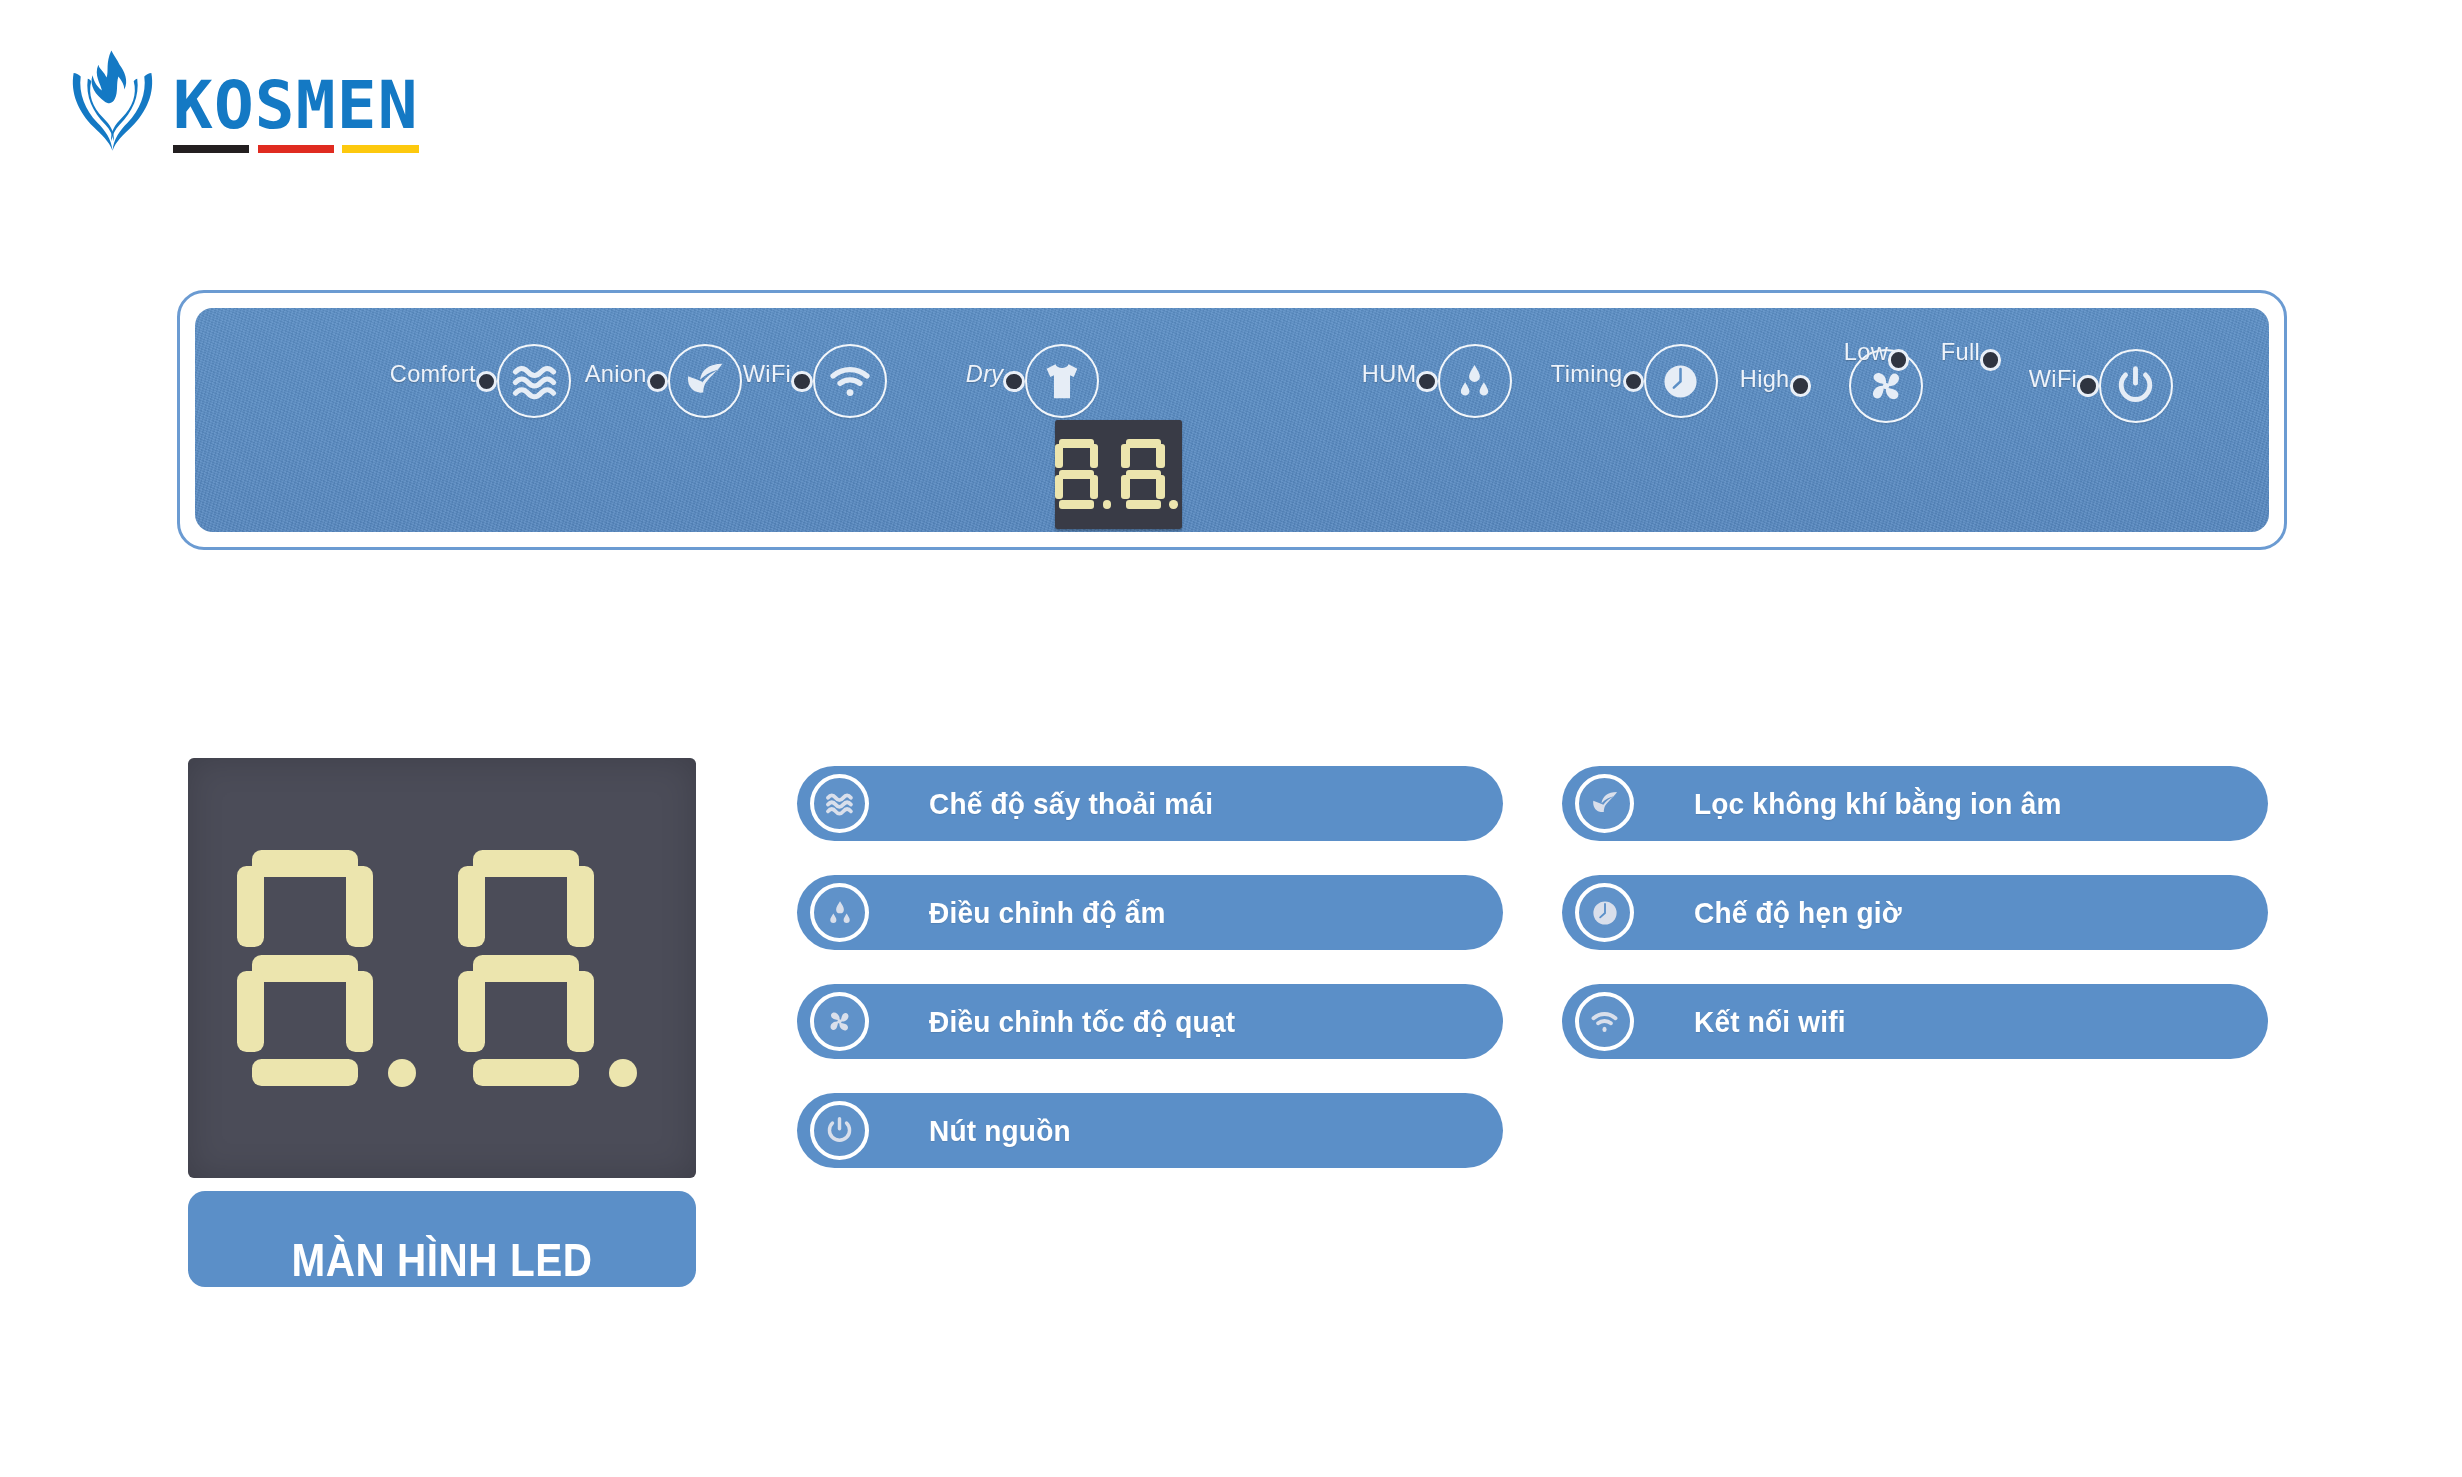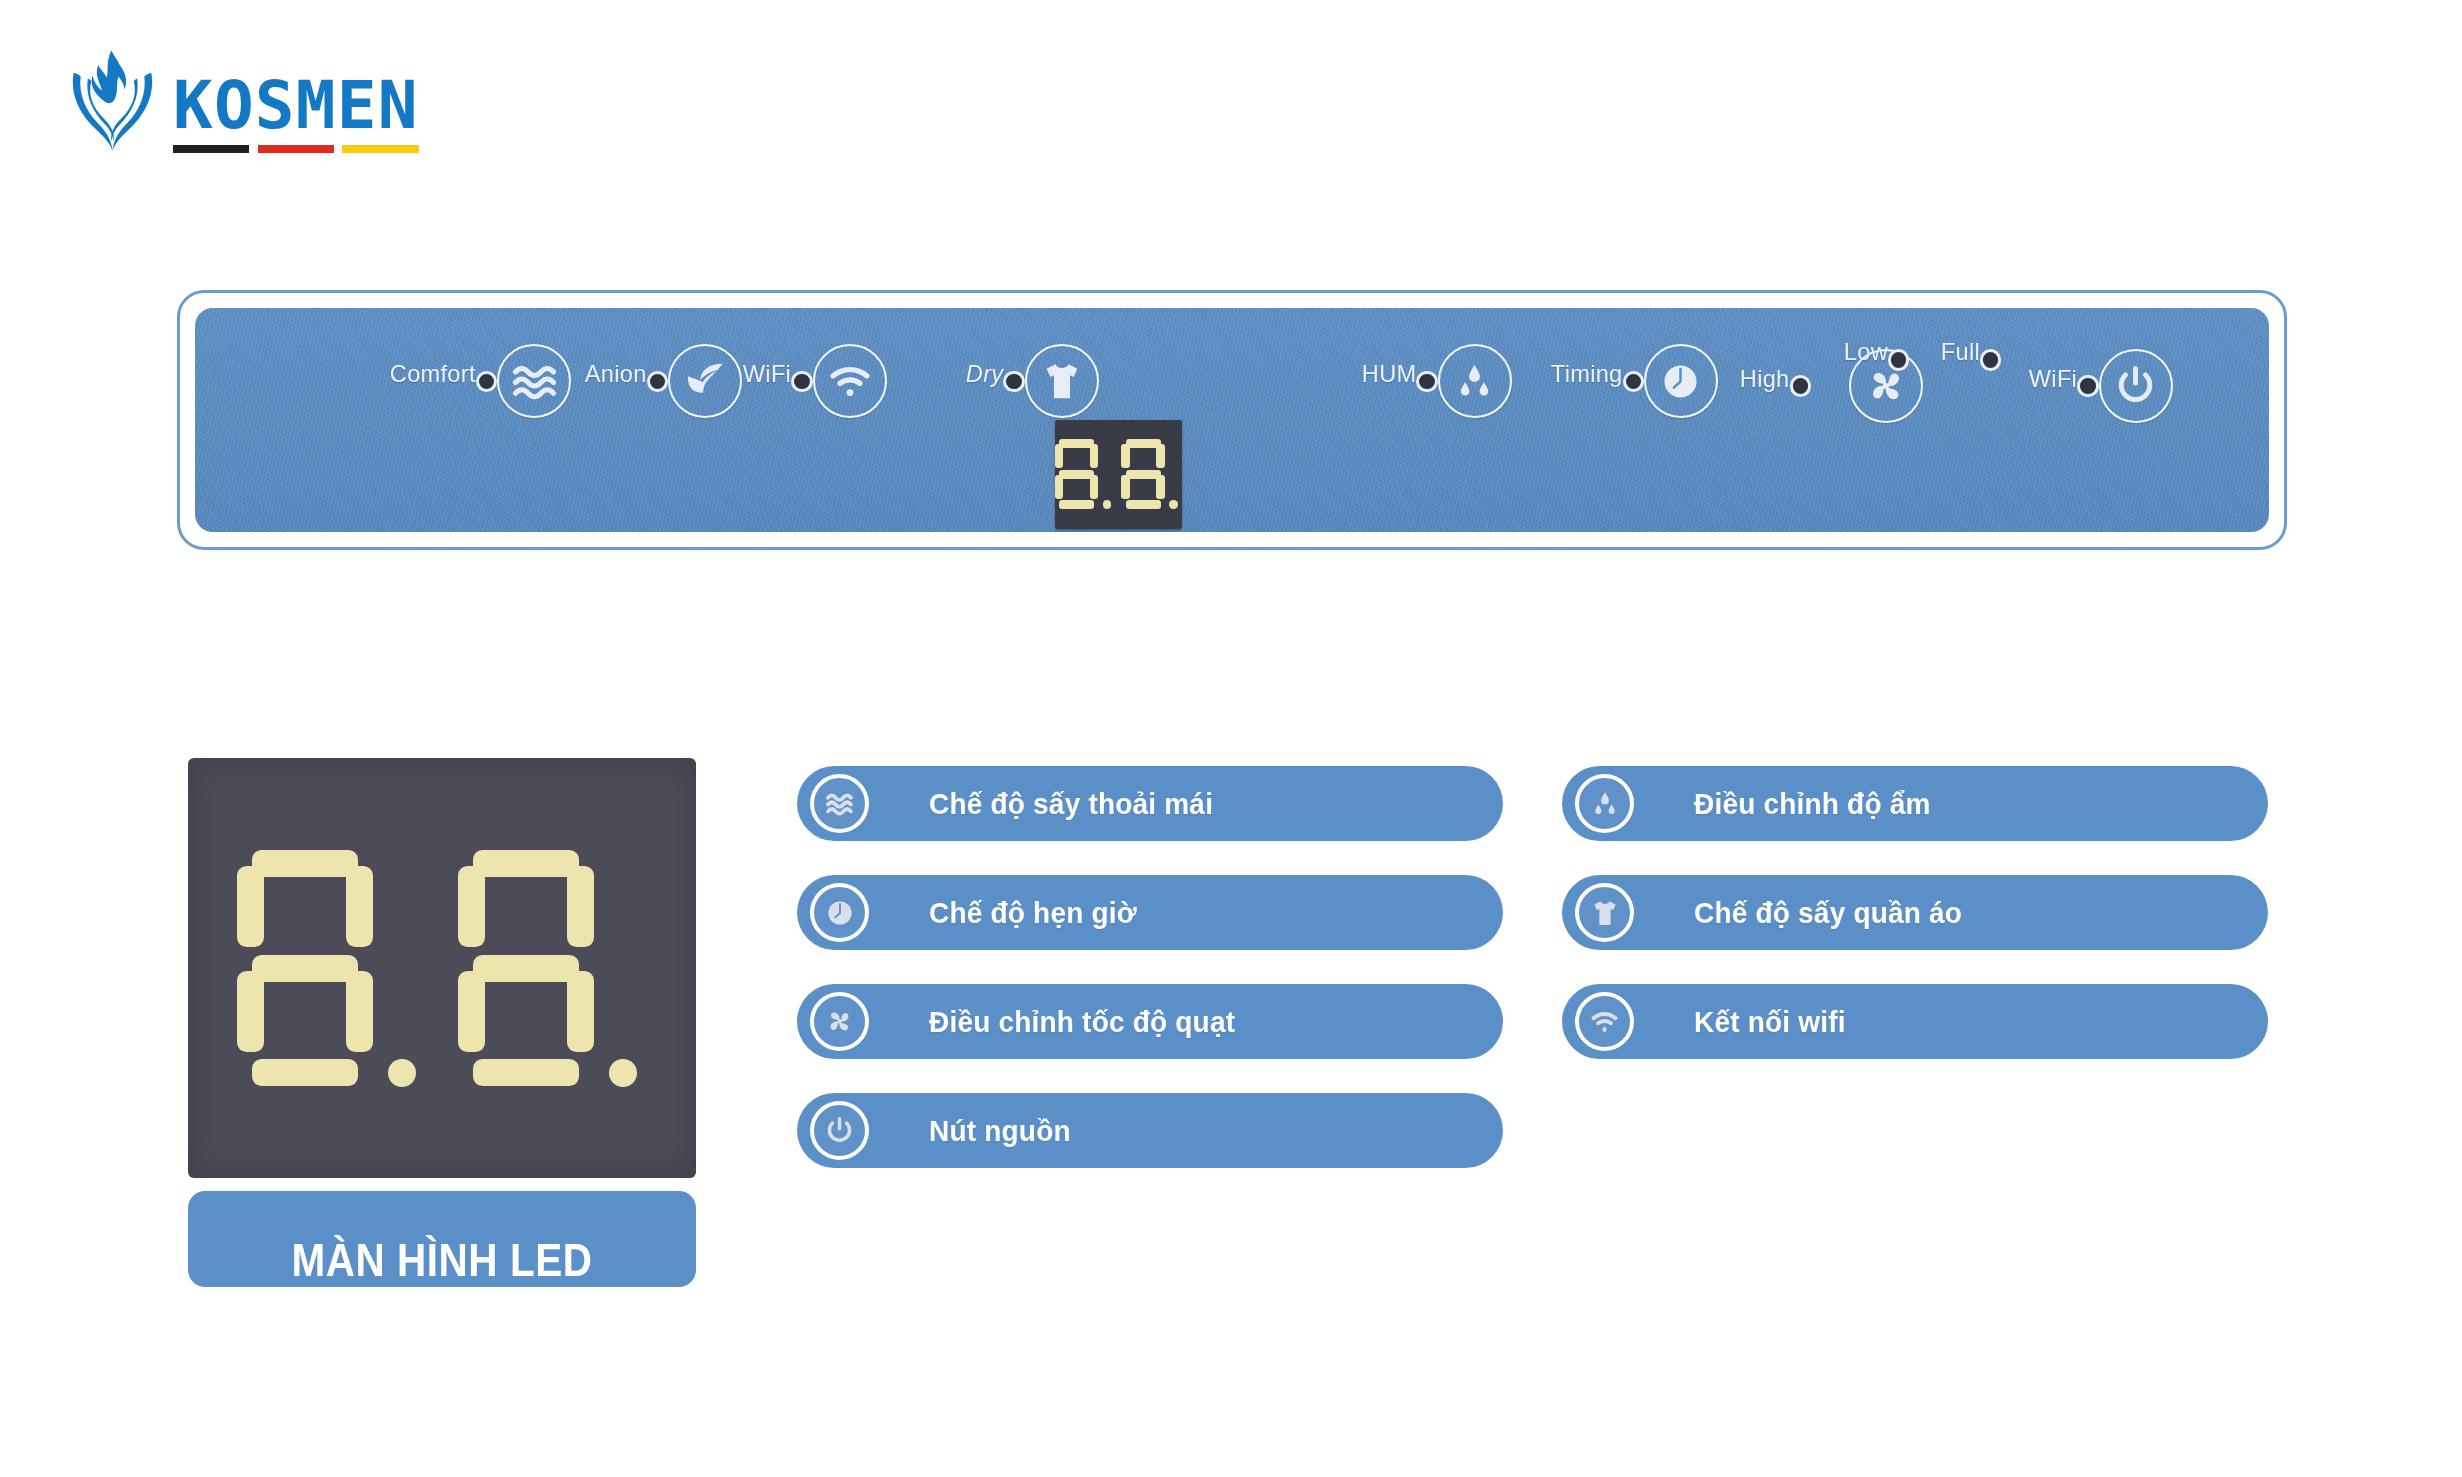--- a/index.html
+++ b/index.html
@@ -300,20 +300,29 @@
     <div class="pill-icon">
       <svg width="34" height="34" viewBox="0 0 24 24" fill="none" stroke="#d9dfeb" stroke-width="2.7" stroke-linecap="round">
         <path d="M3.5 7.6c1.8-2.2 3.6-2.2 5.4 0s3.6 2.2 5.4 0 3.6-2.2 5.4 0"></path>
         <path d="M3.5 12.4c1.8-2.2 3.6-2.2 5.4 0s3.6 2.2 5.4 0 3.6-2.2 5.4 0"></path>
         <path d="M3.5 17.2c1.8-2.2 3.6-2.2 5.4 0s3.6 2.2 5.4 0 3.6-2.2 5.4 0"></path>
       </svg>
     </div>
     <div class="pill-label">Chế độ sấy thoải mái</div>
   </div>
 
+  <div class="pill">
+    <div class="pill-icon">
+      <svg width="32" height="32" viewBox="0 0 24 24">
+        <path d="M21 3c-7 0-11 3.4-11.6 8.4C12.6 8.2 16 6.5 19 6.2c-3.2 1.3-6.4 3.6-8.4 6.6-1.1 1.6-1.6 3.6-1.6 5.2h2.1c0-1.6.3-3.3 1.1-4.8C14.8 9.4 19 6.4 21 3z" fill="#d9dfeb"></path>
+        <path d="M3.2 9.5c-.5 4 1.4 7.3 4.8 8.3.8.2 1.6.3 2.3.2-.3-2-.2-3.8.5-5.5-2.3-1.2-5-2-7.6-3z" fill="#d9dfeb"></path>
+      </svg>
+    </div>
+    <div class="pill-label">Lọc không khí bằng ion âm</div>
+  </div>
 
   <div class="pill">
     <div class="pill-icon">
       <svg width="32" height="32" viewBox="0 0 24 24">
         <path d="M12 3.2c-1.6 2.6-2.9 4.6-2.9 6.1a2.9 2.9 0 005.8 0c0-1.5-1.3-3.5-2.9-6.1z" fill="#d9dfeb"></path>
         <path d="M7 12.4c-1.3 2.1-2.3 3.6-2.3 4.8a2.3 2.3 0 004.6 0c0-1.2-1-2.7-2.3-4.8z" fill="#d9dfeb"></path>
         <path d="M17 12.4c-1.3 2.1-2.3 3.6-2.3 4.8a2.3 2.3 0 004.6 0c0-1.2-1-2.7-2.3-4.8z" fill="#d9dfeb"></path>
       </svg>
     </div>
     <div class="pill-label">Điều chỉnh độ ẩm</div>
@@ -322,28 +331,20 @@
   <div class="pill">
     <div class="pill-icon">
       <svg width="34" height="34" viewBox="0 0 24 24">
         <circle cx="12" cy="12" r="8.2" fill="#d9dfeb"></circle>
         <path d="M12 5.6V12l-3.4 3.1" stroke="#5b8fc8" stroke-width="1.3" fill="none" stroke-linecap="round"></path>
       </svg>
     </div>
     <div class="pill-label">Chế độ hẹn giờ</div>
   </div>
 
-  <div class="pill">
-    <div class="pill-icon">
-      <svg width="32" height="32" viewBox="0 0 24 24">
-        <path d="M8.6 3.2L4 5.6l1.9 4.3 1.9-.9V21h8.4V9l1.9.9 1.9-4.3-4.6-2.4c-.6 1.3-1.8 2-3.4 2s-2.8-.7-3.4-2z" fill="#d9dfeb"></path>
-      </svg>
-    </div>
-    <div class="pill-label">Chế độ sấy quần áo</div>
-  </div>
 
   <div class="pill">
     <div class="pill-icon">
       <svg width="33" height="33" viewBox="0 0 24 24">
         <g fill="#d9dfeb">
           <path d="M12 11.1c.3-2.1-.3-3.7-1.7-4.8-1.6-1.3-3.6-1-4.3.5-.6 1.3.2 2.6 1.8 3.3 1.2.5 2.6.8 4.2 1z"></path>
           <path d="M12.9 12c2.1.3 3.7-.3 4.8-1.7 1.3-1.6 1-3.6-.5-4.3-1.3-.6-2.6.2-3.3 1.8-.5 1.2-.8 2.6-1 4.2z"></path>
           <path d="M12 12.9c-.3 2.1.3 3.7 1.7 4.8 1.6 1.3 3.6 1 4.3-.5.6-1.3-.2-2.6-1.8-3.3-1.2-.5-2.6-.8-4.2-1z"></path>
           <path d="M11.1 12c-2.1-.3-3.7.3-4.8 1.7-1.3 1.6-1 3.6.5 4.3 1.3.6 2.6-.2 3.3-1.8.5-1.2.8-2.6 1-4.2z"></path>
           <circle cx="12" cy="12" r="1.55"></circle>

